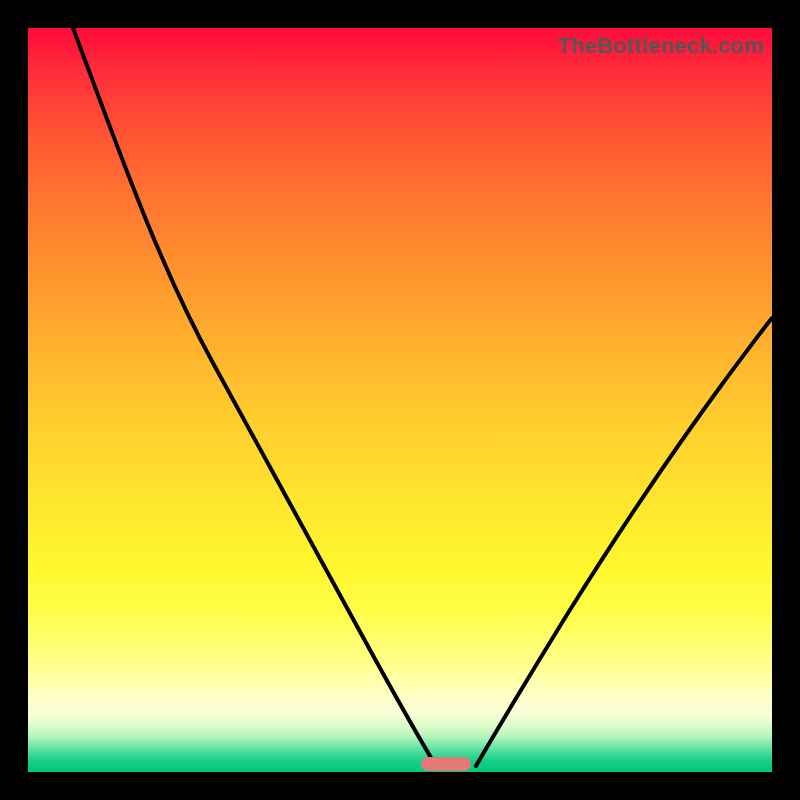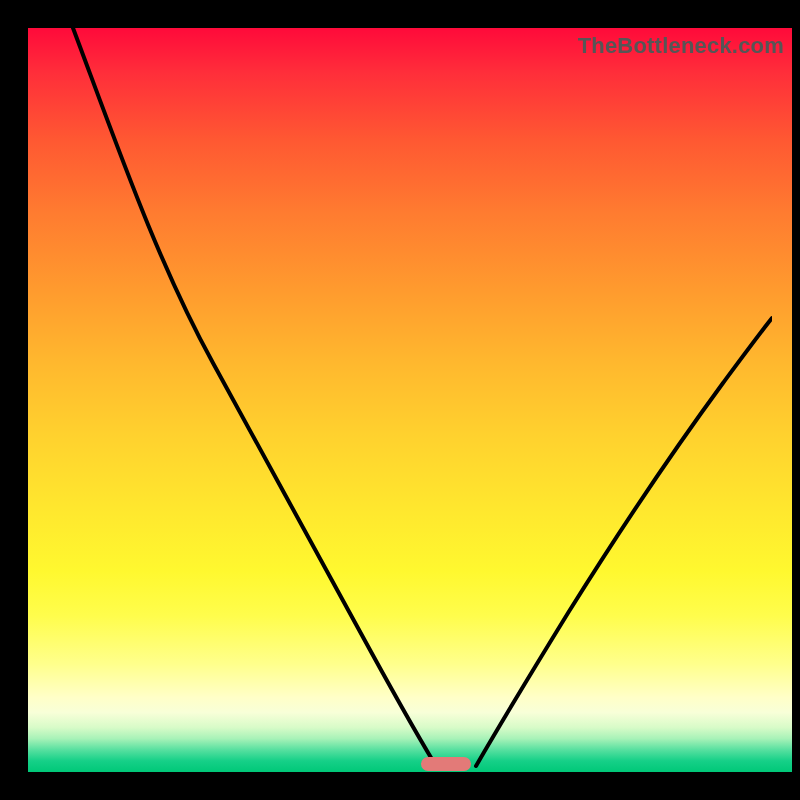--- a/index.html
+++ b/index.html
@@ -29,21 +29,20 @@
       #fffd4c 79%,
       #ffff8c 85.5%,
       #ffffc8 90%,
       #f8ffd8 92%,
       #d8fbc8 94%,
       #a8f2b8 95.5%,
       #58e0a0 97%,
       #16d088 98.5%,
       #00c878 100%
     );
-    padding-left: 20px;
   }
   .watermark {
     position: absolute;
     top: 5px;
     right: 8px;
     font-family: Arial, Helvetica, sans-serif;
     font-size: 22px;
     font-weight: 600;
     color: #565656;
     letter-spacing: 0.2px;

